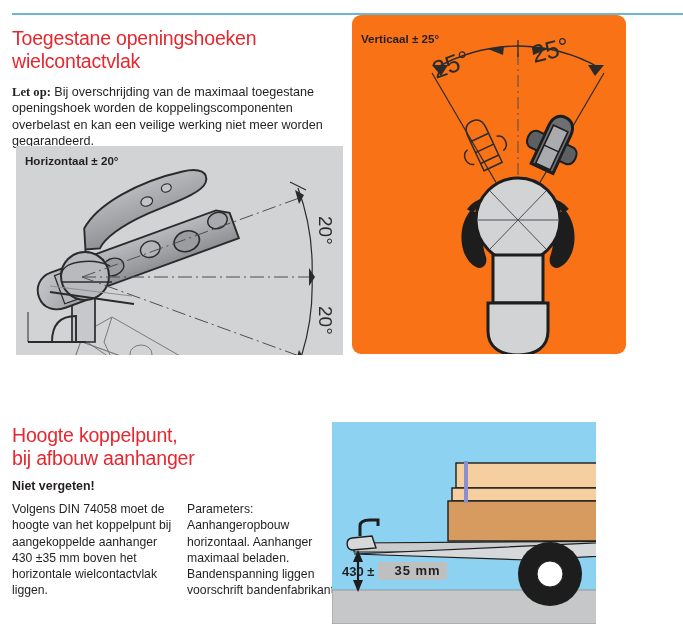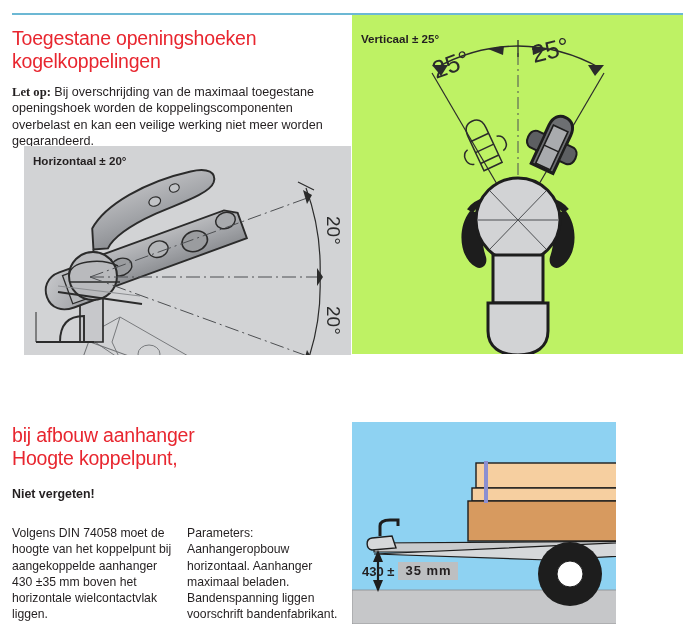--- a/index.html
+++ b/index.html
@@ -54,105 +54,106 @@
     position: absolute;
     left: 12px;
     top: 27px;
     width: 328px;
   }
   #sec1-note { margin-top: 11px; }
 
   
   #panel-horizontal {
     position: absolute;
-    left: 24px;
+    left: 16px;
     top: 146px;
     width: 327px;
     height: 209px;
     background: #d2d3d5;
     overflow: hidden;
   }
   
   #panel-vertical {
     position: absolute;
     left: 352px;
     top: 15px;
-    width: 331px;
+    width: 274px;
     height: 339px;
-    background: #bef264;
+    background: #f97316;
     overflow: hidden;
+    border-radius: 9px;
   }
   .panel-caption {
     position: absolute;
     font-size: 11.6px;
     font-weight: bold;
     color: #231f20;
     white-space: nowrap;
   }
   #cap-horizontal { left: 9px; top: 8px; }
   #cap-vertical   { left: 9px; top: 17px; }
 
   
   #sec2-text {
     position: absolute;
     left: 12px;
     top: 424px;
     width: 338px;
   }
-  #sec2-sub { margin-top: 17px; }
+  #sec2-sub { margin-top: 9px; }
   #sec2-cols {
-    margin-top: 24px;
+    margin-top: 8px;
     display: flex;
     gap: 12px;
   }
   #sec2-cols .col {
     font-size: 12.2px;
     line-height: 16.3px;
     width: 163px;
   }
 
   
   #panel-trailer {
     position: absolute;
-    left: 352px;
+    left: 332px;
     top: 422px;
     width: 264px;
     height: 202px;
     background: #fca5a5;
     overflow: hidden;
   }
 
   .dim-label {
     position: absolute;
     font-size: 13px;
     font-weight: bold;
     color: #231f20;
     white-space: nowrap;
     display: flex;
     align-items: center;
     gap: 4px;
   }
   .dim-label .boxed {
     background: #bdbfc1;
-    padding: 1px 6px 2px 7px;
+    padding: 1px 6px 2px 16px;
     letter-spacing: 1px;
   }
   #trailer-dim { left: 10px; top: 140px; }
 
   svg { display: block; }
 </style>
 </head>
 <body>
 
 <div id="top-rule"></div>
 
 <div id="sec1-text">
   <div class="section-title">
     <span class="line">Toegestane openingshoeken</span>
-    <span class="line">kogelkoppelingen</span>
+    <span class="line">wielcontactvlak</span>
   </div>
   <p class="note-para" id="sec1-note" style="margin:11px 0 0 0;"><b>Let op:</b><span> Bij overschrijding van de maximaal toegestane openingshoek worden de koppelingscomponenten overbelast en kan een veilige werking niet meer worden gegarandeerd.</span></p>
 </div>
 
 <div id="panel-horizontal">
   <span class="panel-caption" id="cap-horizontal">Horizontaal ± 20°</span>
 
   <svg width="327" height="209" viewBox="0 0 327 209">
     <defs>
       <linearGradient id="metalA" x1="0" y1="0" x2="0" y2="1">
@@ -304,22 +305,22 @@
       <path d="M136,288 L196,288 L196,316 C196,332 184,340 166,340 C148,340 136,332 136,316 Z" fill="#d2d3d5" stroke="#1d1d1d" stroke-width="3"></path>
     </g>
 
     <text x="84" y="64" transform="rotate(-20 84 64)" font-family="Liberation Sans, sans-serif" font-size="25" fill="#2b2b2b">25°</text>
     <text x="182" y="48" transform="rotate(-14 182 48)" font-family="Liberation Sans, sans-serif" font-size="25" fill="#2b2b2b">25°</text>
   </svg>
 </div>
 
 <div id="sec2-text">
   <div class="section-title">
+    <span class="line">Hoogte koppelpunt,</span>
     <span class="line">bij afbouw aanhanger</span>
-    <span class="line">Hoogte koppelpunt,</span>
   </div>
   <div class="subhead" id="sec2-sub">Niet vergeten!</div>
   <div id="sec2-cols">
     <div class="col">Volgens DIN 74058 moet de hoogte van het koppelpunt bij aangekoppelde aanhanger 430 ±35 mm boven het horizontale wielcontactvlak liggen.</div>
     <div class="col">Parameters: Aanhangeropbouw horizontaal. Aanhanger maximaal beladen. Bandenspanning liggen voorschrift bandenfabrikant.</div>
   </div>
 </div>
 
 <div id="panel-trailer">
   <svg width="331" height="202" viewBox="0 0 331 202">

